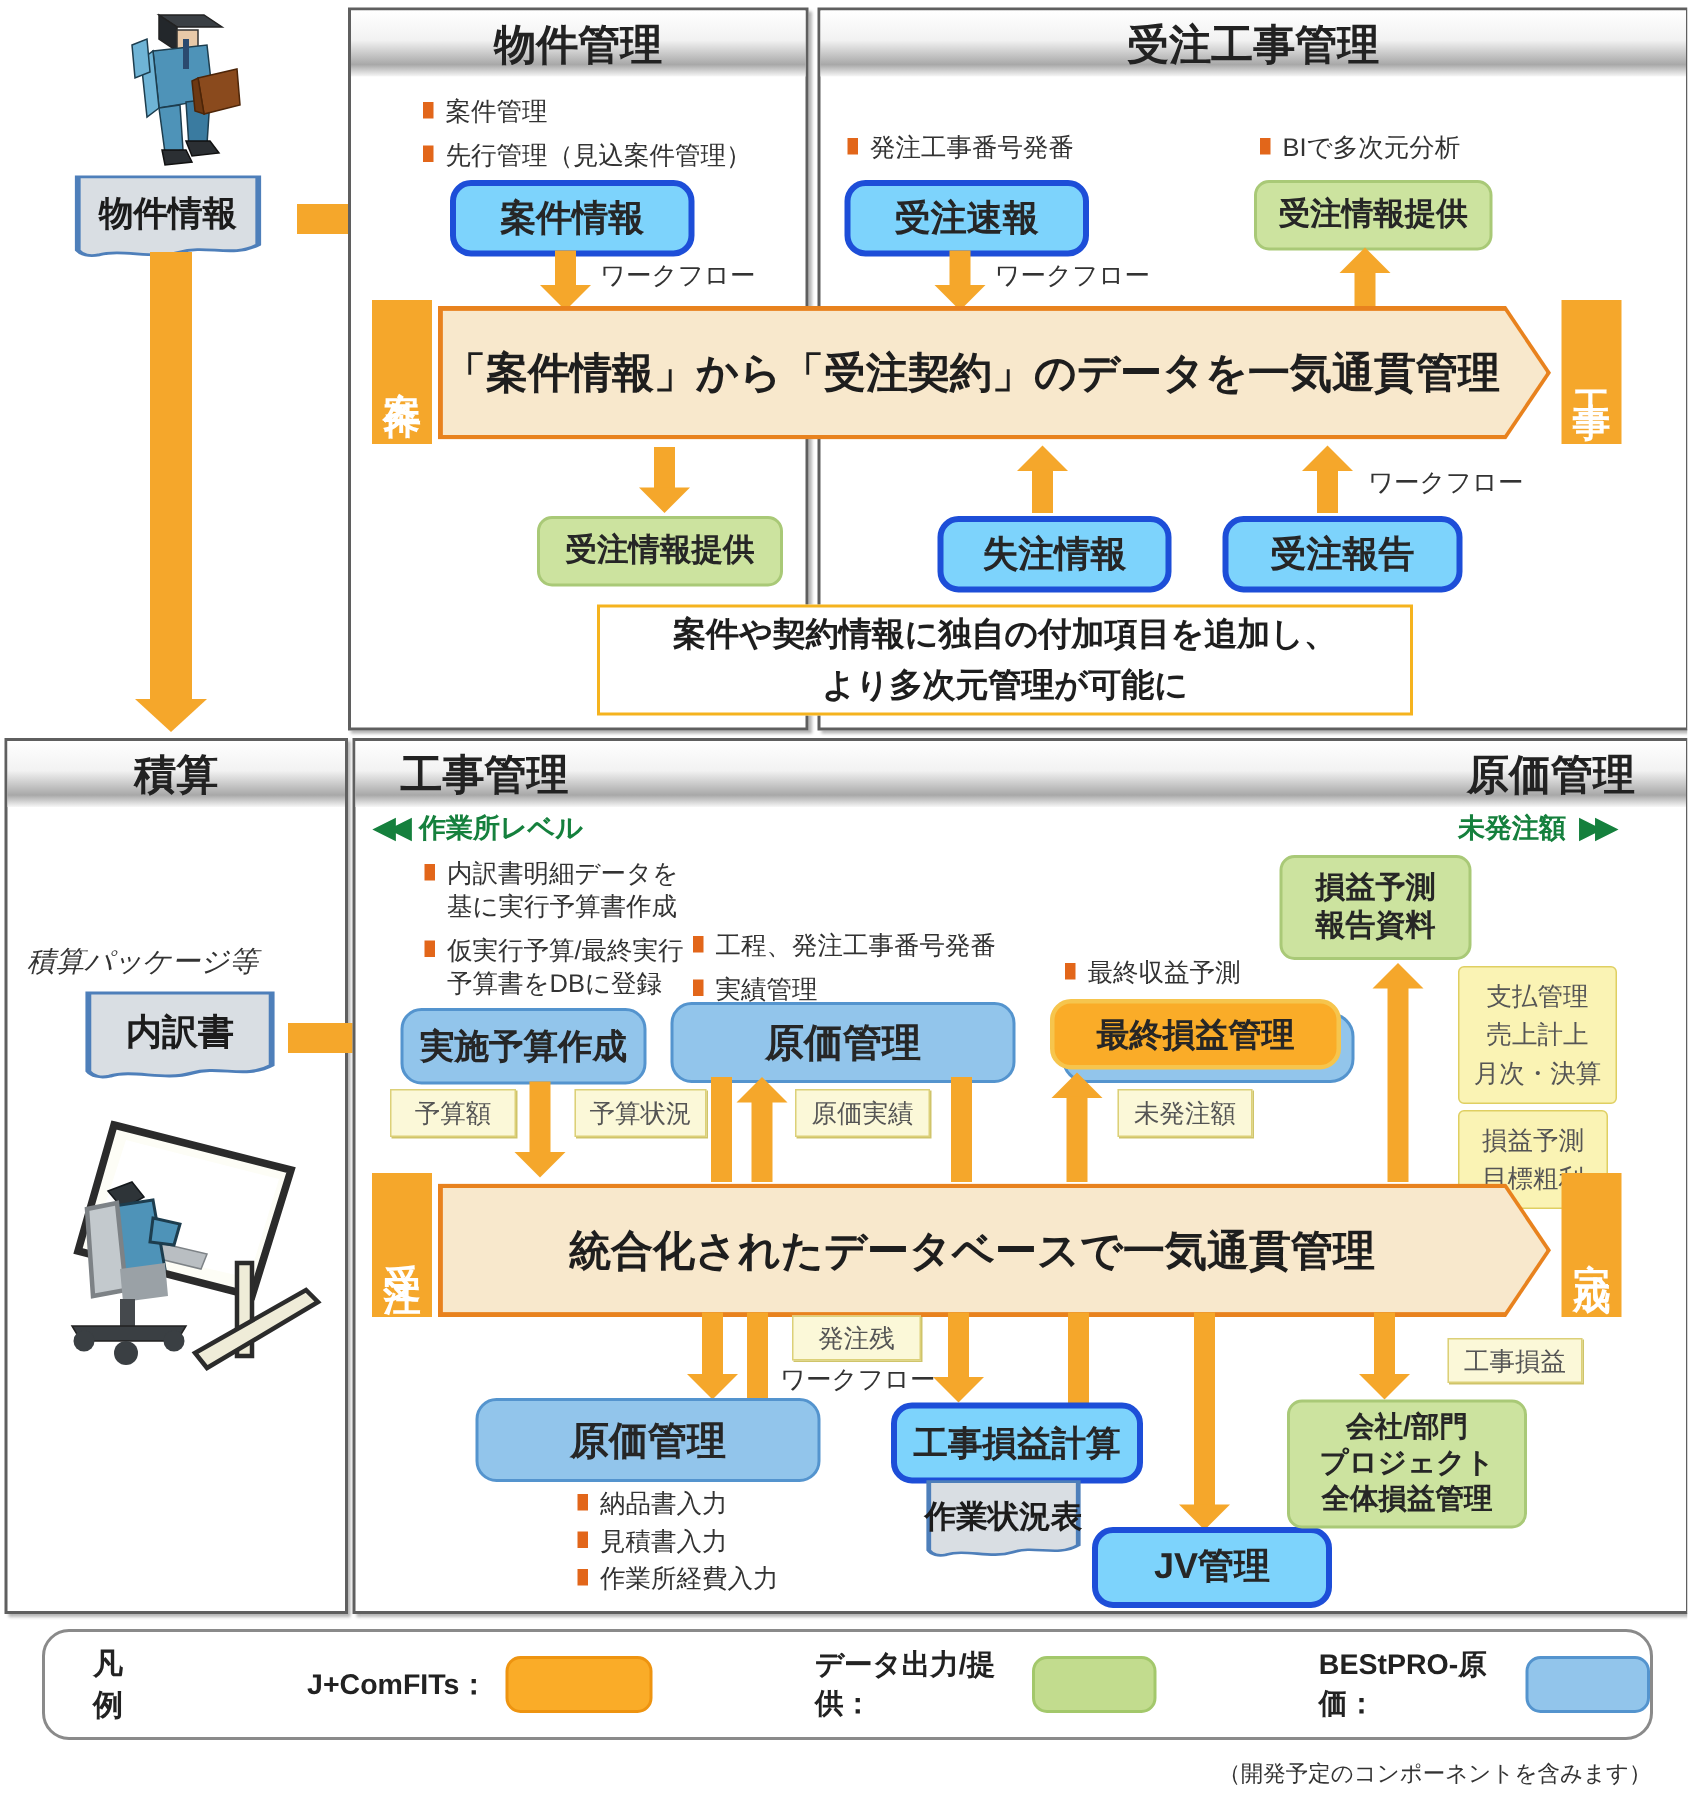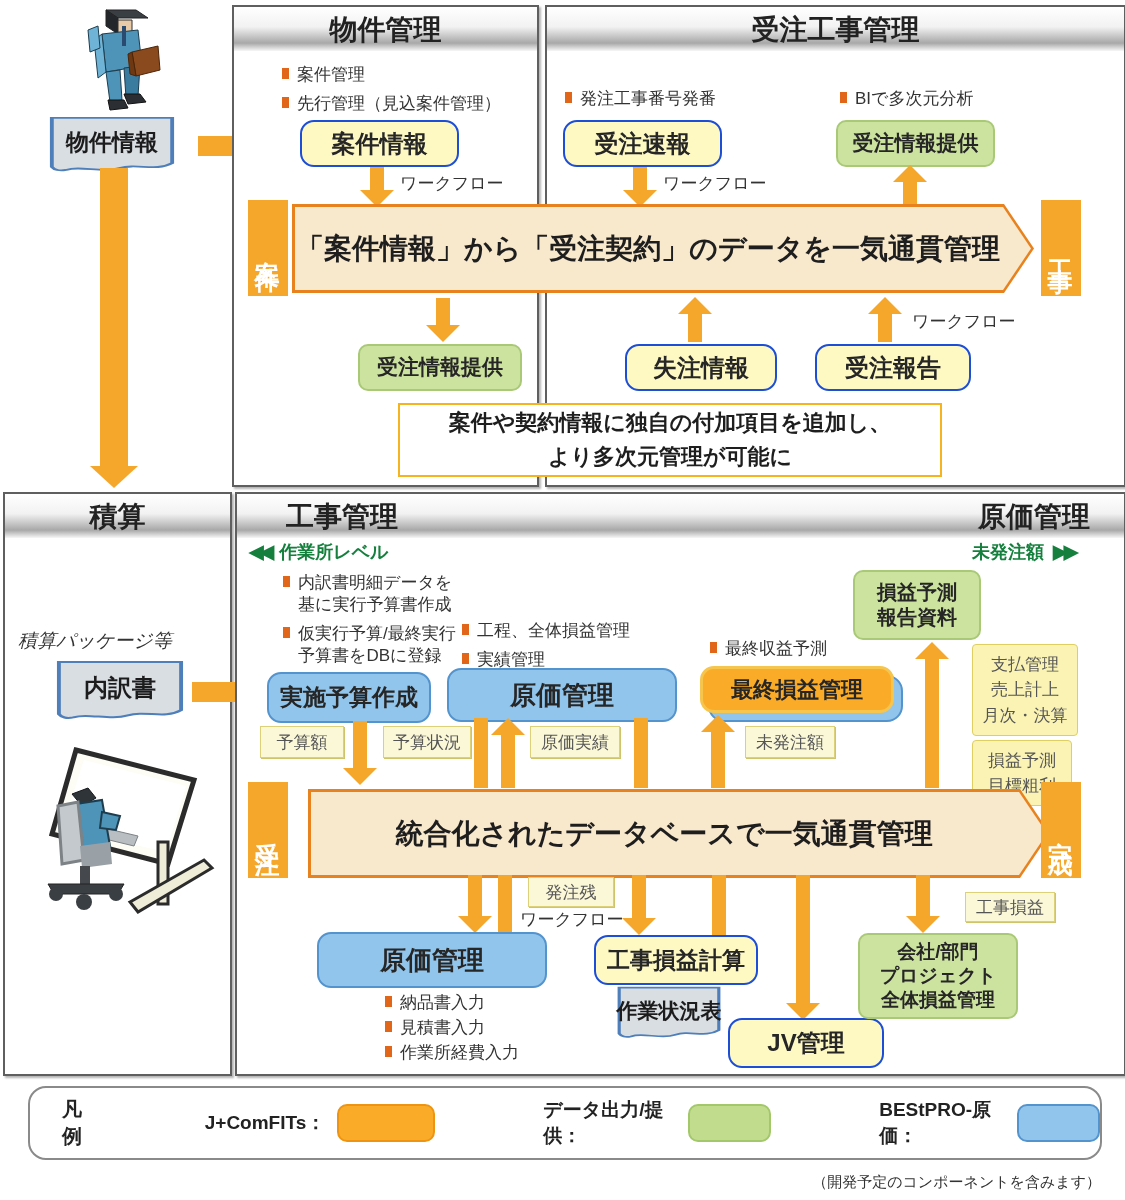--- a/index.html
+++ b/index.html
@@ -4,26 +4,26 @@
 <style>
   html,body{margin:0;padding:0;background:#fff;}
   .canvas{position:relative;width:1125px;height:1200px;background:#fff;
           font-family:"Liberation Sans",sans-serif;color:#222;overflow:hidden;}
 
   
   .sect{position:absolute;background:#fff;border:2px solid #5f5f5f;box-shadow:2px 2px 2px rgba(0,0,0,.3);}
   .sect-header{height:44px;background:linear-gradient(180deg,#ffffff 0%,#f2f2f2 45%,#a8a8a8 82%,#f7f7f7 100%);
                display:flex;align-items:flex-start;justify-content:center;
                font-size:28px;font-weight:bold;padding-top:4px;box-sizing:border-box;}
-  .sect-header.split{justify-content:space-between;padding:4px 34px 0 49px;}
+  .sect-header.split{justify-content:space-between;padding:4px 34px 0 30px;}
 
   
   .node{position:absolute;display:flex;align-items:center;justify-content:center;text-align:center;
         font-weight:bold;border-radius:14px;white-space:pre-line;line-height:1.25;}
-  .node.orange{background:#fef9c3;border:2px solid #1d4ed8;color:#262626;font-size:24px;}
+  .node.orange{background:#7dd3fc;border:4px solid #1d4ed8;color:#262626;font-size:24px;}
   .node.blue{background:#92C5EB;border:2px solid #5494CE;color:#262626;font-size:24px;}
   .node.green{background:#CCE39F;border:2px solid #A9C977;color:#262626;font-size:21px;border-radius:10px;}
 
   
   .layered{position:absolute;}
   .layer-blue{position:absolute;left:8px;top:9px;right:-9px;bottom:-9px;background:#92C5EB;
               border:2px solid #5494CE;border-radius:16px;}
   .layer-main{position:absolute;inset:0;background:#FAAC28;border:3px solid #F6C54D;border-radius:14px;
               display:flex;align-items:center;justify-content:center;font-weight:bold;font-size:22px;color:#262626;}
 
@@ -247,21 +247,21 @@
         <span>内訳書明細データを
 基に実行予算書作成</span>
       </div>
     <div class="bullet">
         <span>仮実行予算/最終実行
 予算書をDBに登録</span>
       </div>
   </div>
   <div class="bullets" style="left:462px;top:620px;">
     <div class="bullet">
-        <span>工程、全体損益管理</span>
+        <span>工程、発注工事番号発番</span>
       </div>
     <div class="bullet">
         <span>実績管理</span>
       </div>
   </div>
   <div class="bullets" style="left:710px;top:638px;">
     <div class="bullet">
         <span>最終収益予測</span>
       </div>
   </div>
@@ -294,21 +294,21 @@
     </div>
   <div class="vbar" style="left:634px;top:718px;height:70px;"></div>
   <div class="varr up" style="left:701px;top:715px;height:73px;">
       <div class="sh"></div>
     </div>
   <div class="varr up" style="left:915px;top:642px;height:146px;">
       <div class="sh"></div>
     </div>
 
   <div class="vtab" style="left:248px;top:782px;width:40px;height:96px;">受注</div>
-  <div class="banner-body" style="left:292px;top:789px;width:742px;height:89px;margin-left:16px;">
+  <div class="banner-body" style="left:292px;top:789px;width:742px;height:89px;">
     <div class="banner-outer"></div>
     <div class="banner-inner">統合化されたデータベースで一気通貫管理</div>
   </div>
   <div class="vtab" style="left:1041px;top:782px;width:40px;height:96px;">完成</div>
 
   <div class="varr down" style="left:458px;top:875px;height:58px;">
       <div class="sh"></div>
     </div>
   <div class="vbar" style="left:498px;top:875px;height:58px;"></div>
   <div class="varr down" style="left:622px;top:875px;height:60px;">

